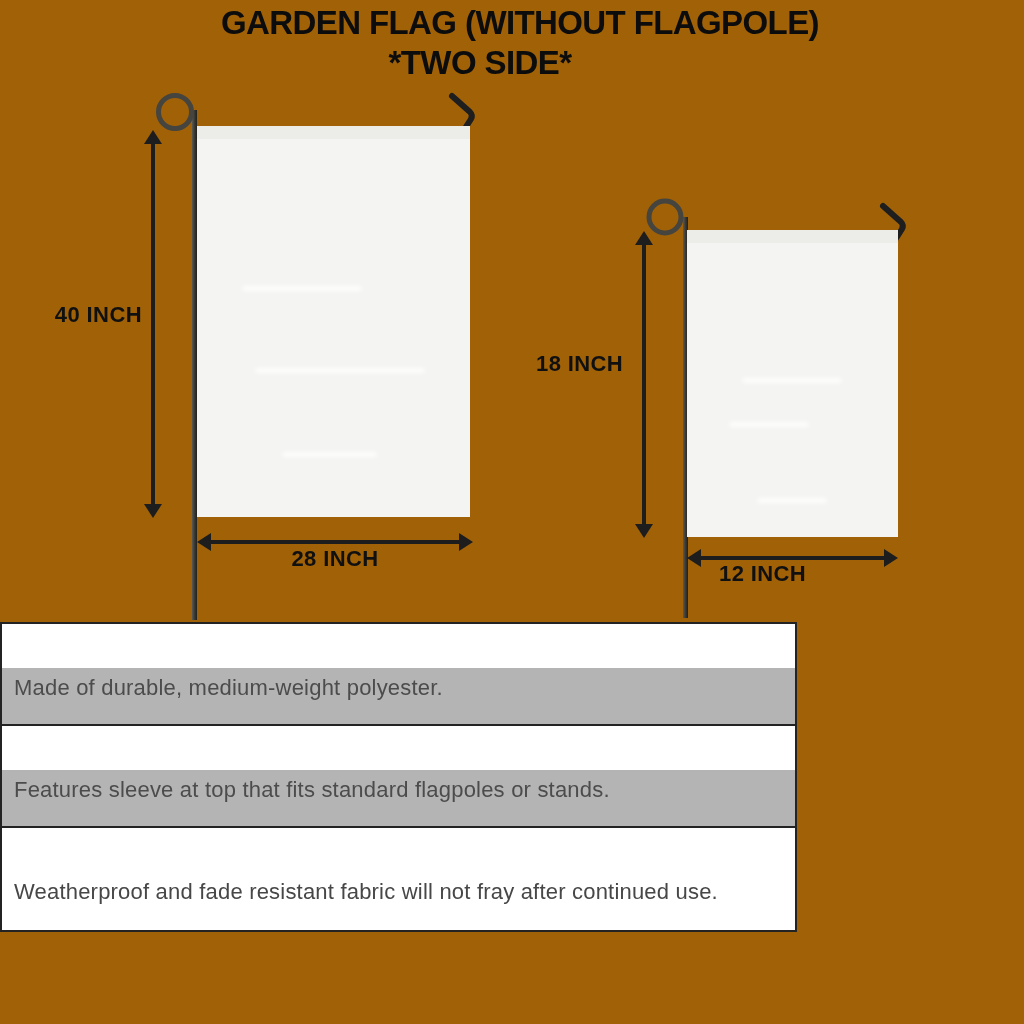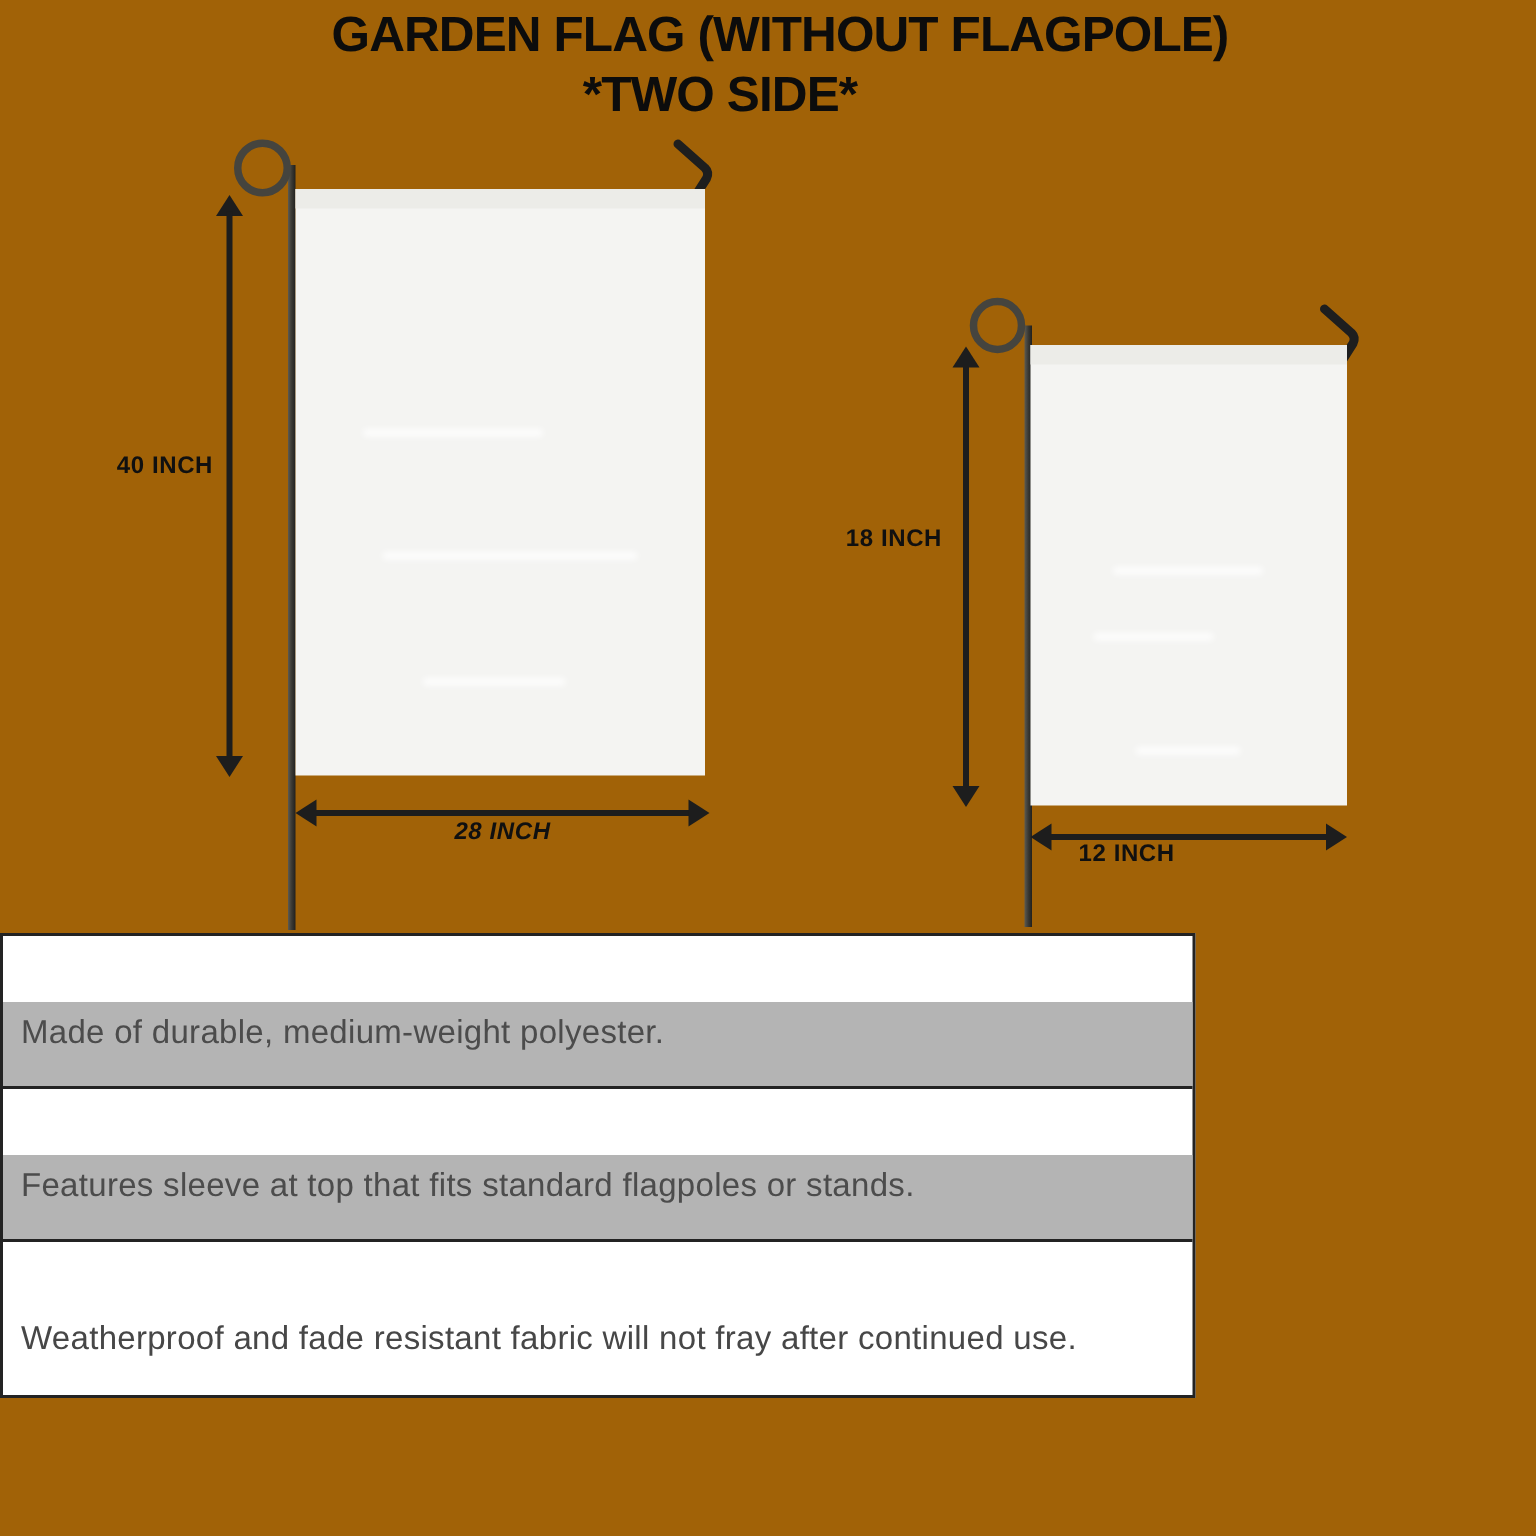--- a/index.html
+++ b/index.html
@@ -38,24 +38,24 @@
     border-top:9px solid transparent;border-bottom:9px solid transparent;border-right:14px solid #1d1d1d;}
   .harrow .head-right{position:absolute;right:0;top:0;width:0;height:0;
     border-top:9px solid transparent;border-bottom:9px solid transparent;border-left:14px solid #1d1d1d;}
 
   .varrow-large{left:144px;top:130px;height:388px;}
   .varrow-small{left:635px;top:231px;height:307px;}
   .harrow-large{left:197px;top:533px;width:276px;}
   .harrow-small{left:687px;top:549px;width:211px;}
 
   
-  .dim{position:absolute;font-weight:700;font-size:16px;color:#101010;letter-spacing:.4px;}
+  .dim{position:absolute;font-weight:700;font-size:22px;color:#101010;letter-spacing:.4px;}
   .dim-40{left:50px;top:302px;width:92px;text-align:right;}
-  .dim-28{left:263px;top:546px;width:144px;text-align:center;font-style:italic;}
-  .dim-18{left:536px;top:351px;width:92px;text-align:right;}
+  .dim-28{left:263px;top:546px;width:144px;text-align:center;}
+  .dim-18{left:536px;top:351px;width:92px;}
   .dim-12{left:719px;top:561px;width:144px;text-align:left;}
 
   
   .features{position:absolute;left:0;top:622px;width:793px;border:2px solid #232323;background:#fff;}
   .frow{box-sizing:border-box;height:58px;padding:7px 16px 0 12px;
     font-size:22px;color:#474747;letter-spacing:.2px;border-bottom:2px solid #232323;margin-top:44px;}
   .frow:last-child{border-bottom:0;}
   .frow.shaded{background:#b4b4b4;color:#4c4c4c;}
 </style>
 </head>

